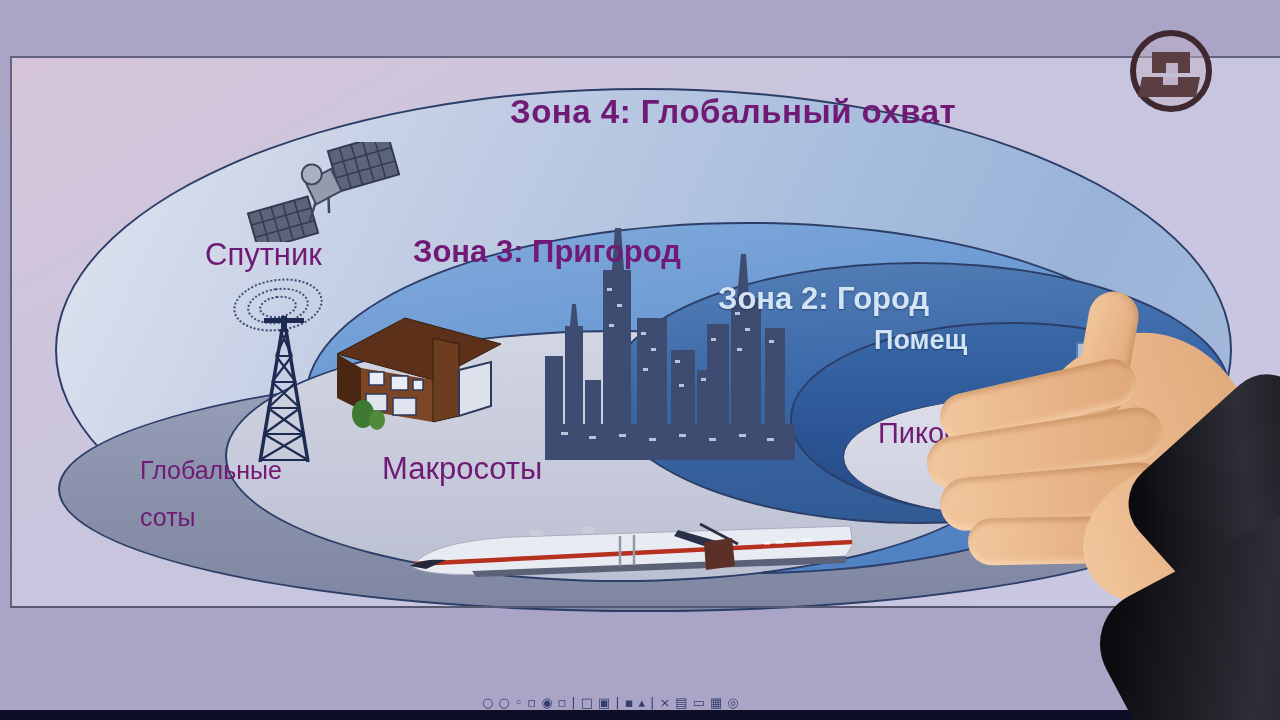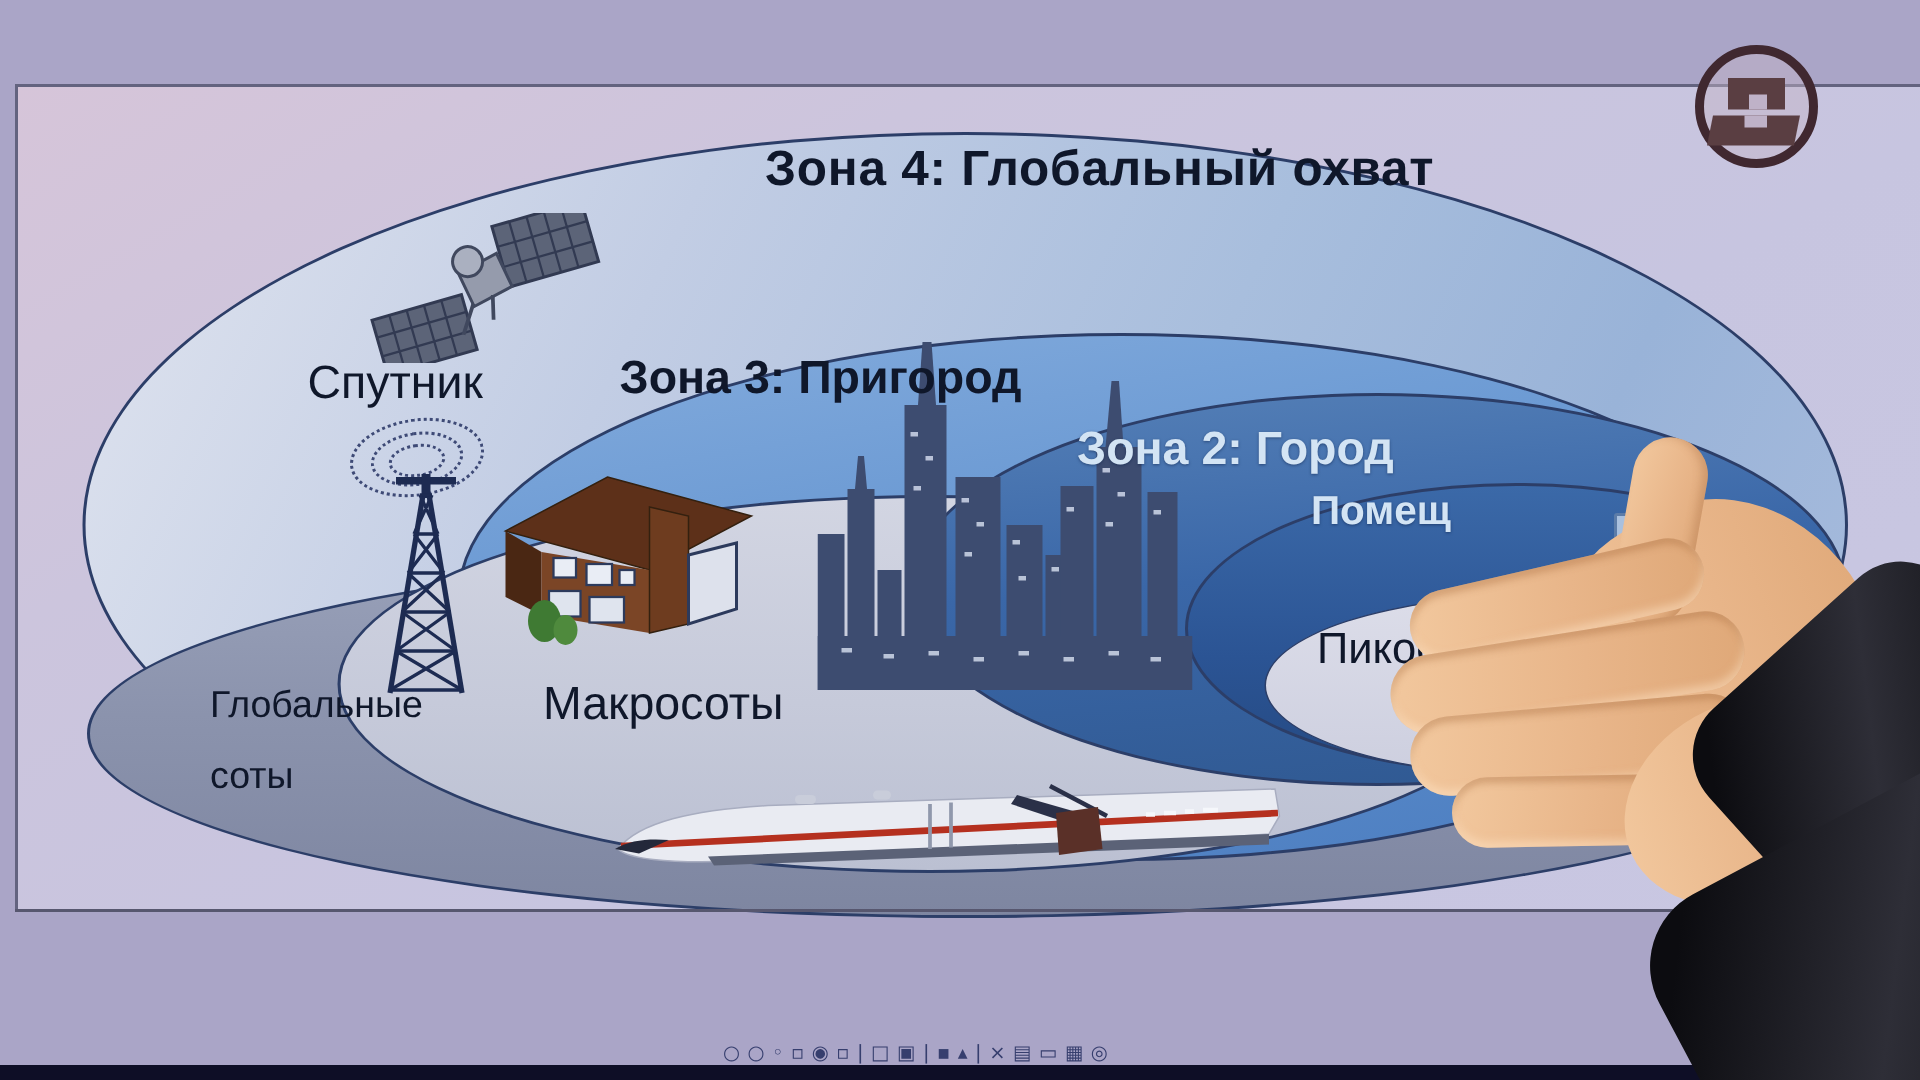--- a/index.html
+++ b/index.html
@@ -24,30 +24,30 @@
     background:linear-gradient(170deg,#84acdd 0%,#5e90ce 55%,#4b7cbf 100%); }
   .light-floor { left:225px; top:330px; width:790px; height:252px;
     background:linear-gradient(180deg,#d2d5e2 0%,#c6cada 55%,#bbc0d2 100%); }
   .zone2 { left:606px; top:262px; width:625px; height:262px;
     background:linear-gradient(175deg,#5580b7 0%,#3a67a8 45%,#2f5890 100%); }
   .zone1 { left:790px; top:322px; width:442px; height:194px;
     background:linear-gradient(180deg,#3b69a8 0%,#2b5494 60%,#254a83 100%); }
   .pico { left:843px; top:396px; width:372px; height:122px;
     background:linear-gradient(180deg,#dcdde9 0%,#cdcfdf 100%); border-width:1.5px; }
   
-  .lbl { position:absolute; color:#0f172a; white-space:nowrap; }
+  .lbl { position:absolute; color:#701a75; white-space:nowrap; }
   .lbl-light { color:#d3e4f4; text-shadow:0 1px 2px rgba(15,35,75,.55); }
   .t-zone4 { left:510px; top:93px; font-size:33px; font-weight:bold; letter-spacing:.5px;}
   .t-sat   { left:205px; top:237px; font-size:31px; }
   .t-zone3 { left:413px; top:234px; font-size:31px; font-weight:bold; }
   .t-zone2 { left:718px; top:281px; font-size:31px; font-weight:bold; }
   .t-zone1 { left:874px; top:323px; font-size:27px; font-weight:bold; line-height:34px; white-space:normal; width:200px;}
   .t-pico  { left:878px; top:417px; font-size:29px; }
   .t-glob  { left:108px; top:447px; font-size:25px; line-height:47px; white-space:normal; width:230px;margin-left:32px;}
-  .t-macro { left:362px; top:451px; font-size:31px; }
+  .t-macro { left:382px; top:451px; font-size:31px; }
   .t-micro { left:620px; top:455px; font-size:31px; }
   
   .abs { position:absolute; }
   .wave { position:absolute; border:2px dotted #3e4a76; border-radius:50%; transform:rotate(-8deg); }
   .w1 { left:233px; top:279px; width:90px; height:52px; }
   .w2 { left:247px; top:288px; width:62px; height:36px; }
   .w3 { left:259px; top:296px; width:38px; height:22px; }
   .laptop { left:1076px; top:342px; width:54px; height:30px; background:#a9c0de;
             border:2px solid #5c7ca8; border-radius:2px; }
   

